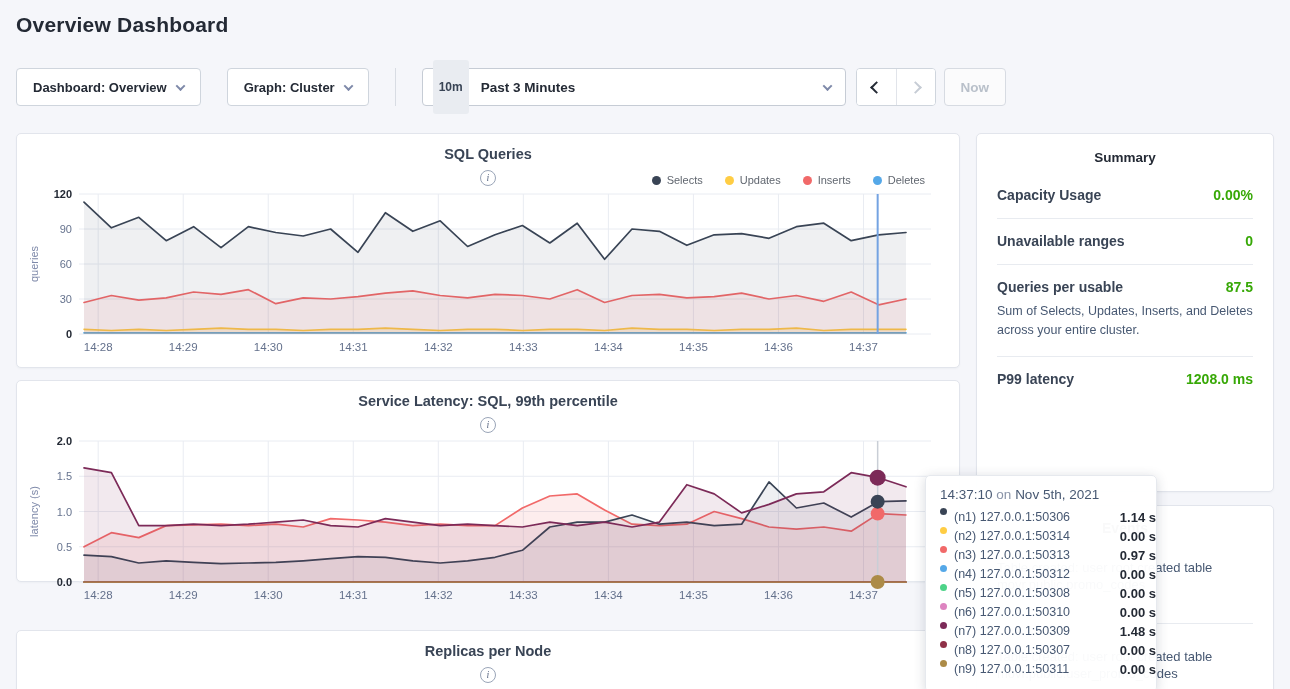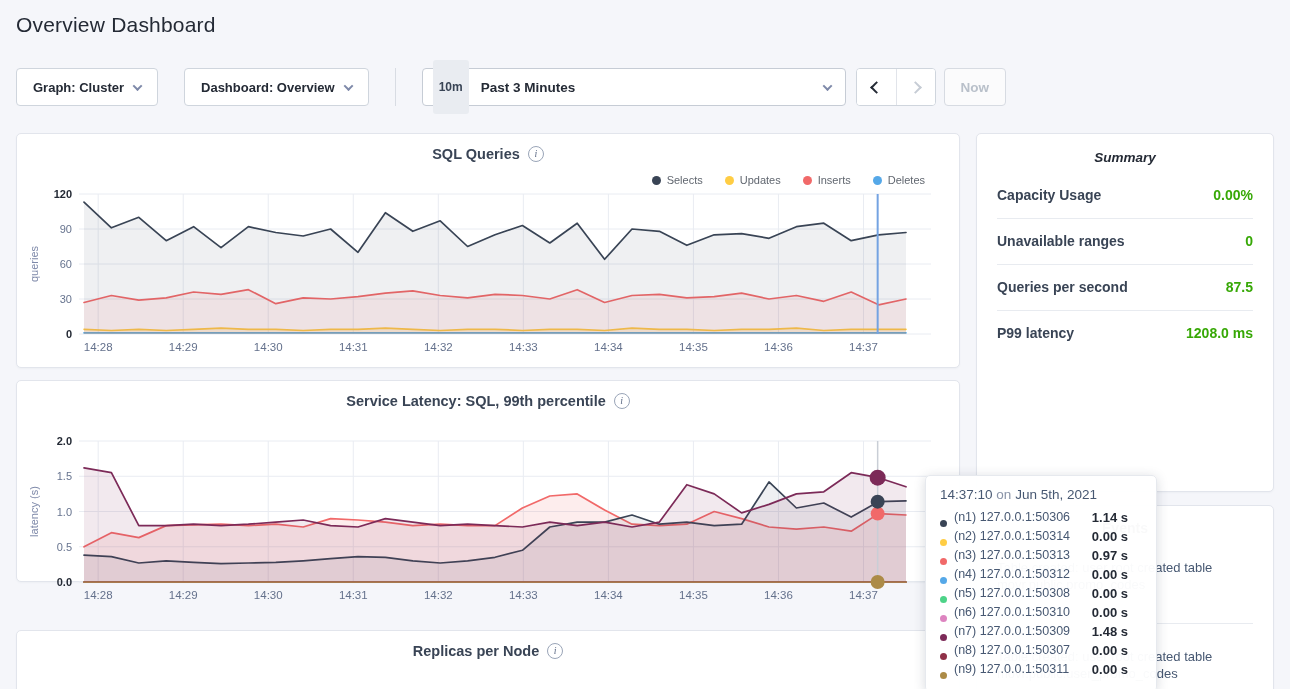--- a/index.html
+++ b/index.html
@@ -1,20 +1,20 @@
 <!DOCTYPE html>
 <html><head>
 <meta charset="utf-8">
 <style>
   * { margin:0; padding:0; box-sizing:border-box; }
   html,body { width:1290px; height:689px; }
   body { font-family:"Liberation Sans", sans-serif; background:#f5f6fa; }
   .page { position:relative; width:1290px; height:689px; background:#f5f6fa; overflow:hidden; }
 
-  .page-title { position:absolute; left:16px; top:13px; font-size:21px; font-weight:400; color:#242a35; letter-spacing:.2px; }
+  .page-title { position:absolute; left:16px; top:13px; font-size:21px; font-weight:700; color:#242a35; letter-spacing:.2px; }
 
   
   .toolbar { position:absolute; left:16px; top:68px; height:38px; display:flex; align-items:stretch; }
   .dd { display:flex; align-items:center; gap:10px; background:#fff; border:1px solid #cfd5dd; border-radius:4px; padding:0 16px; font-size:13px; font-weight:700; color:#242a35; cursor:pointer; font-family:inherit; }
   .dd + .dd { margin-left:26px; }
   .chev { width:7px; height:7px; border-right:2px solid #7e89a9; border-bottom:2px solid #7e89a9; transform:rotate(45deg) translate(-1px,-1px); display:inline-block; }
   .vdiv { width:1px; background:#d8dce3; margin:0 26px; }
   .time-picker { display:flex; align-items:center; background:#fff; border:1px solid #c6ccd5; border-radius:4px; width:424px; padding:0 14px 0 10px; cursor:pointer; }
   .time-badge { background:#e9ecf1; color:#394455; border-radius:3px; font-size:12px; font-weight:700; padding:20px 6px; }
   .time-label { margin-left:12px; font-size:13.5px; font-weight:700; color:#242a35; }
@@ -27,69 +27,69 @@
   .now-btn { margin-left:8px; width:62px; border:1px solid #d7dbe2; border-radius:4px; background:#fbfbfc; color:#b9c0ca; font-size:13.5px; font-weight:700; font-family:inherit; }
 
   
   .card { position:absolute; background:#fff; border:1px solid #e2e5ec; border-radius:5px; box-shadow:0 1px 2px rgba(60,70,90,.04); }
   #card-sql      { left:16px; top:133px; width:944px; height:235px; }
   #card-latency  { left:16px; top:380px; width:944px; height:202px; }
   #card-replicas { left:16px; top:630px; width:944px; height:110px; }
   #card-summary  { left:976px; top:133px; width:298px; height:359px; }
   #card-events   { left:976px; top:505px; width:298px; height:230px; }
 
-  .chart-head { position:absolute; top:12px; left:0; right:0; display:flex; align-items:center; justify-content:center; gap:8px; }
+  .chart-head { position:absolute; top:12px; left:0; right:0; display:flex; align-items:center; justify-content:center; gap:8px;flex-direction:column; }
   .chart-title { font-size:14.5px; font-weight:700; color:#394455; }
   .info-icon { width:16px; height:16px; border:1px solid #9aa5b8; border-radius:50%; color:#5f6c87; font-size:10px; line-height:14px; text-align:center; font-style:italic; font-family:"Liberation Serif", serif; cursor:pointer; }
   .legend { position:absolute; top:40px; right:34px; display:flex; gap:22px;padding-left:20px; }
   .legend-item { display:flex; align-items:center; gap:6px; font-size:11px; color:#60666f; }
   .legend-dot { width:9px; height:9px; border-radius:50%; }
   .chart-svg { position:absolute; left:0; top:0; }
 
   
   .summary-inner { padding:0 20px; }
-  .summary-title { text-align:center; font-size:13.5px; font-weight:700; color:#242a35; padding:16px 0 8px;font-style:italic; }
+  .summary-title { text-align:center; font-size:13.5px; font-weight:700; color:#242a35; padding:16px 0 8px; }
   .sum-section { padding:14px 0 15px; border-bottom:1px solid #e8ebf0; }
   .sum-section:last-child { border-bottom:none; }
   .sum-row { display:flex; align-items:baseline; }
   .sum-label { font-size:14px; font-weight:700; color:#394455; }
   .sum-link { font-size:14px; font-weight:700; color:#0788ff; margin-left:12px; text-decoration:none; cursor:pointer; }
   .sum-value { margin-left:auto; font-size:14px; font-weight:700; color:#37a806; }
   .sum-subtext { margin-top:7px; font-size:12.5px; line-height:1.55; color:#475872; }
 
   
   .events-title { text-align:center; font-size:14px; font-weight:700; color:#394455; padding:14px 0 0; }
   .events-list { margin-top:14px; padding:0 20px; }
   .event-item { font-size:13px; line-height:17px; color:#475872; }
   .event-item:first-child { padding:9px 0 30px; border-bottom:1px solid #e8ebf0; }
   .event-item + .event-item { padding-top:24px; }
 
   
   .hover-tooltip { position:absolute; left:925px; top:475px; width:232px; z-index:10; background:rgba(255,255,255,.97); border:1px solid #e6e9ee; border-radius:5px; box-shadow:0 2px 12px rgba(40,50,70,.18); padding:11px 0 12px 14px; }
   .tt-head { font-size:13.5px; color:#475872; margin-bottom:6px; }
   .tt-head .muted { color:#8a94a8;margin-top:29px; }
-  .tt-row { display:flex; align-items:flex-end; gap:7px; line-height:19px; padding-right:28px; }
+  .tt-row { display:flex; align-items:flex-start; gap:7px; line-height:19px; }
   .tt-dot { width:7px; height:7px; border-radius:50%; flex:none; }
   .tt-label { font-size:12.5px; color:#475872; white-space:nowrap; }
   .tt-value { margin-left:auto; font-size:13px; font-weight:700; color:#242a35; white-space:nowrap; }
 </style>
 </head>
 <body>
 
 <div class="page">
 
   <h1 class="page-title">Overview Dashboard</h1>
 
   <div class="toolbar">
     <button class="dd">
-      <span>Graph: Cluster</span>
+      <span>Dashboard: Overview</span>
       <span class="chev"></span>
     </button>
     <button class="dd">
-      <span>Dashboard: Overview</span>
+      <span>Graph: Cluster</span>
       <span class="chev"></span>
     </button>
     <div class="vdiv"></div>
     <div class="time-picker">
       <span class="time-badge">10m</span>
       <span class="time-label">Past 3 Minutes</span>
       <span class="chev"></span>
     </div>
     <div class="arrow-group">
       <button class="arrow-btn">
@@ -243,23 +243,24 @@
             </div>
           </div>
           <div class="sum-section">
             <div class="sum-row">
               <span class="sum-label">Unavailable ranges</span>
               <span class="sum-value">0</span>
             </div>
           </div>
           <div class="sum-section">
             <div class="sum-row">
-              <span class="sum-label">Queries per second</span>
+              <span class="sum-label">Queries per usable</span>
               <span class="sum-value">87.5</span>
             </div>
+            <div class="sum-subtext">Sum of Selects, Updates, Inserts, and Deletes across your entire cluster.</div>
           </div>
           <div class="sum-section">
             <div class="sum-row">
               <span class="sum-label">P99 latency</span>
               <span class="sum-value">1208.0 ms</span>
             </div>
           </div>
         </div>
     </div>
   </div>
@@ -275,21 +276,21 @@
           <div>Table created: user root created table</div>
           <div>movr.public.user_promo_codes</div>
         </div>
       </div>
   </div>
 
   <div class="hover-tooltip">
     <div class="tt-head">
       <span>14:37:10</span>
       <span class="muted">on</span>
-      <span>Jun 5th, 2021</span>
+      <span>Nov 5th, 2021</span>
     </div>
     <div id="tt-rows">
         <div class="tt-row">
           <span class="tt-dot" style="background: rgb(57, 68, 85);"></span>
           <span class="tt-label">(n1) 127.0.0.1:50306</span>
           <span class="tt-value">1.14 s</span>
         </div>
         <div class="tt-row">
           <span class="tt-dot" style="background: rgb(255, 205, 68);"></span>
           <span class="tt-label">(n2) 127.0.0.1:50314</span>

